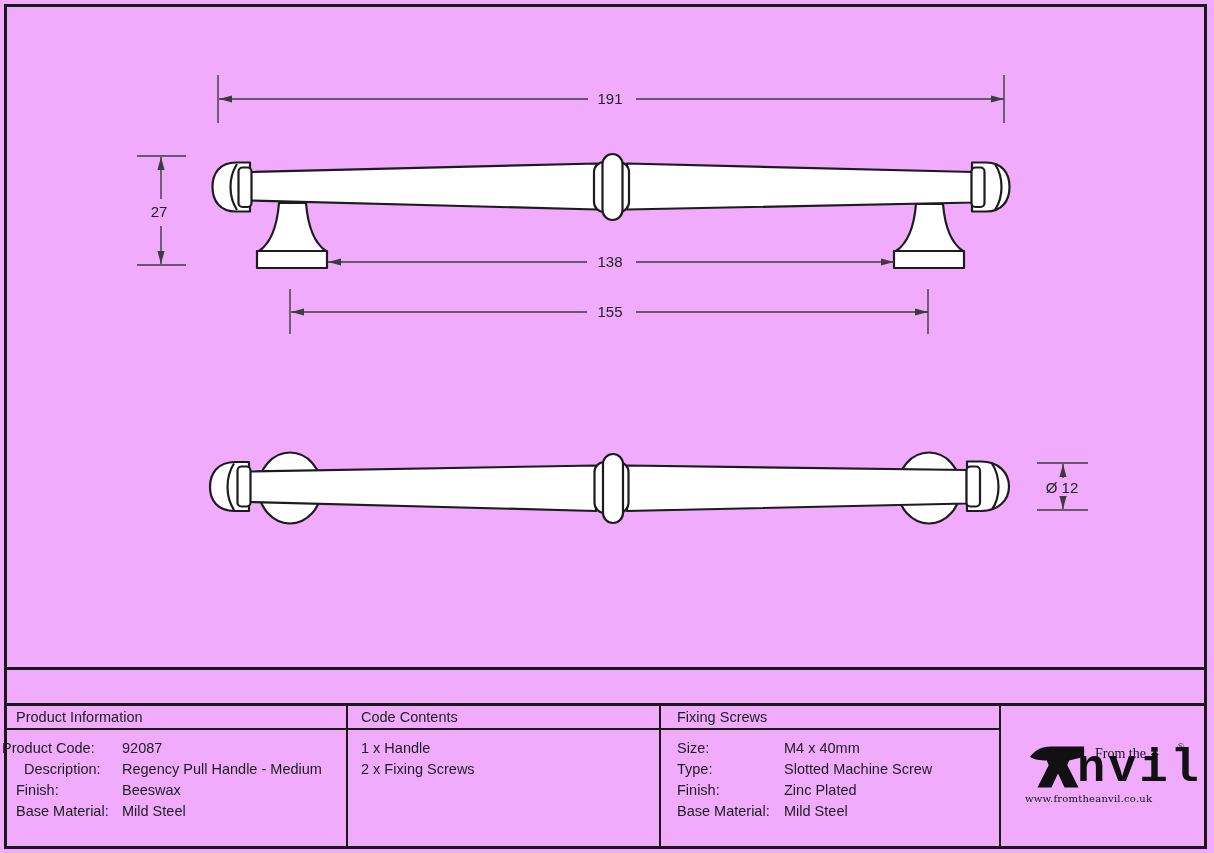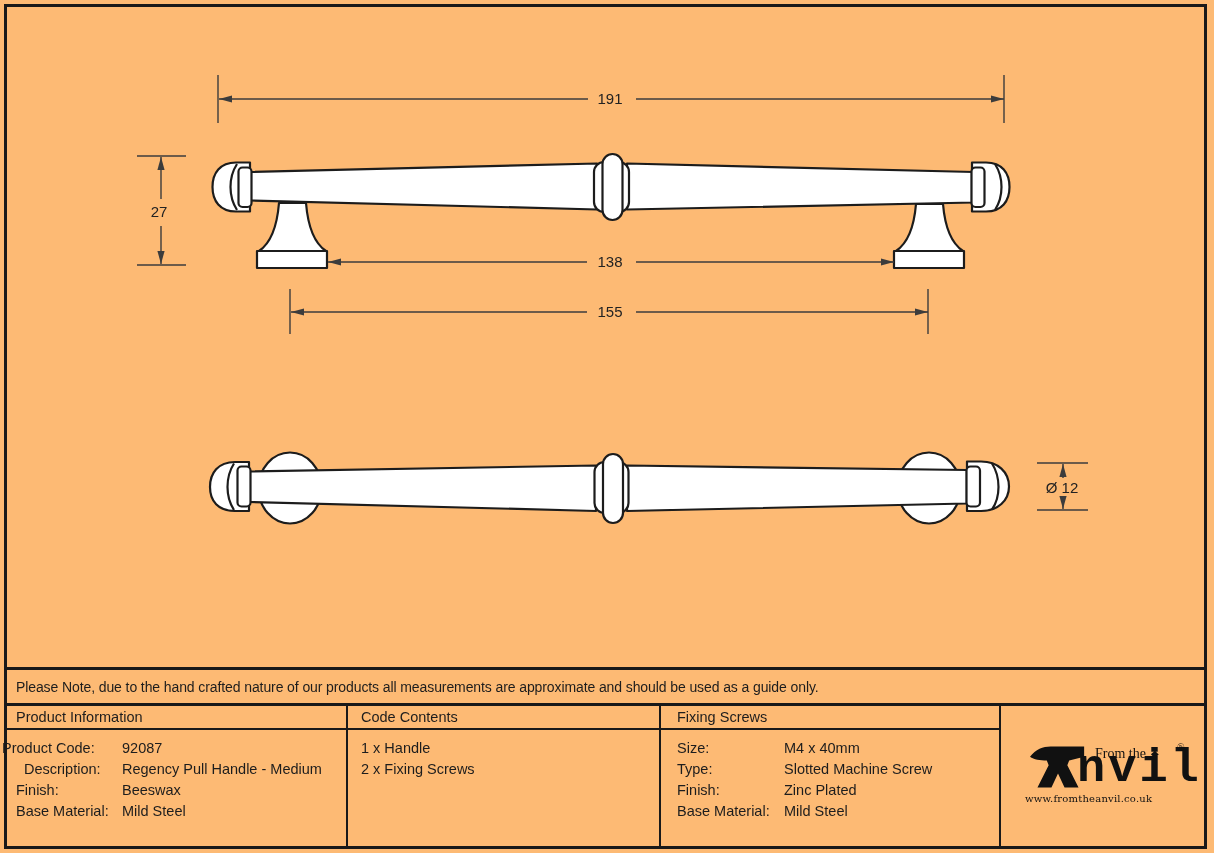--- a/index.html
+++ b/index.html
@@ -1,16 +1,16 @@
 <!DOCTYPE html>
 <html><head>
 <meta charset="utf-8">
 <style>
   html,body{margin:0;padding:0;background:#e8e8e8;}
-  .sheet{position:relative;width:1214px;height:853px;background:#fdba74;
+  .sheet{position:relative;width:1214px;height:853px;background:#f0abfc;
          font-family:"Liberation Sans",sans-serif;color:#1d1d1d;overflow:hidden;}
   .page-border{position:absolute;left:4px;top:4px;width:1203px;height:845px;
                border:3px solid #191919;box-sizing:border-box;pointer-events:none;}
   .hline,.vline{position:absolute;background:#191919;}
   svg text{font-family:"Liberation Sans",sans-serif;}
   .dim-label{font-size:15px;fill:#222222;}
   .abs{position:absolute;white-space:nowrap;}
   .note-text{font-size:14px;letter-spacing:-0.1px;}
   .th{font-size:14.5px;text-align:right;}
   .cell{font-size:14.5px;}
@@ -111,21 +111,20 @@
 
   
   <div class="hline" style="left:4px;top:667px;width:1203px;height:2.5px;"></div>
   <div class="hline" style="left:4px;top:703px;width:1203px;height:2.5px;"></div>
   <div class="hline" style="left:4px;top:728px;width:997px;height:2px;"></div>
   <div class="vline" style="left:346px;top:703px;width:2px;height:144px;"></div>
   <div class="vline" style="left:659px;top:703px;width:2px;height:144px;"></div>
   <div class="vline" style="left:999px;top:703px;width:2px;height:144px;"></div>
 
   
-  <div class="abs note-text" style="left:16px;top:679px;">Please Note, due to the hand crafted nature of our products all measurements are approximate and should be used as a guide only.</div>
 
   
   <div class="abs th" style="left:16px;top:709px;">Product Information</div>
   <div class="abs th" style="left:361px;top:709px;">Code Contents</div>
   <div class="abs th" style="left:677px;top:709px;">Fixing Screws</div>
 
   
   <div class="abs cell" style="left:2px;top:740px;">Product Code:</div>
   <div class="abs cell" style="left:122px;top:740px;">92087</div>
   <div class="abs cell" style="left:16px;top:761px;margin-left:8px;">Description:</div>

